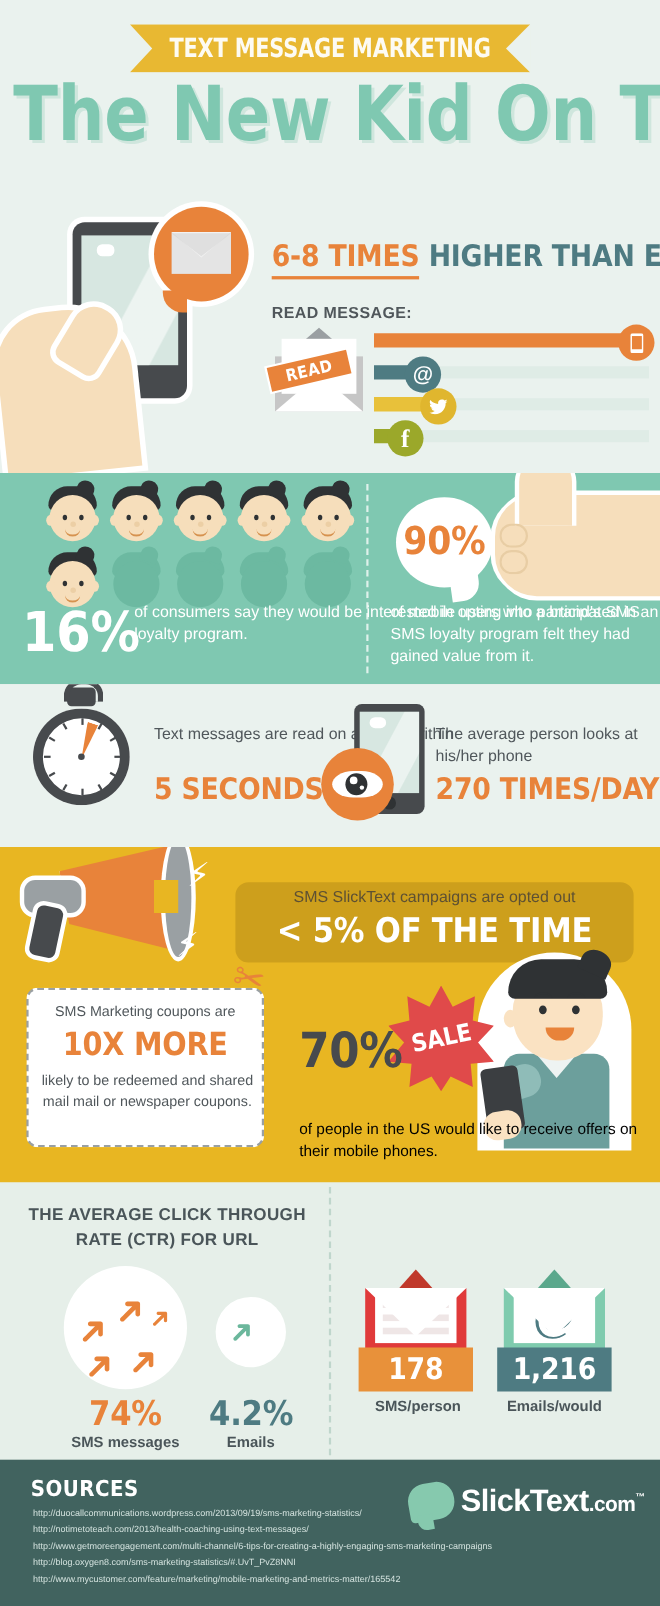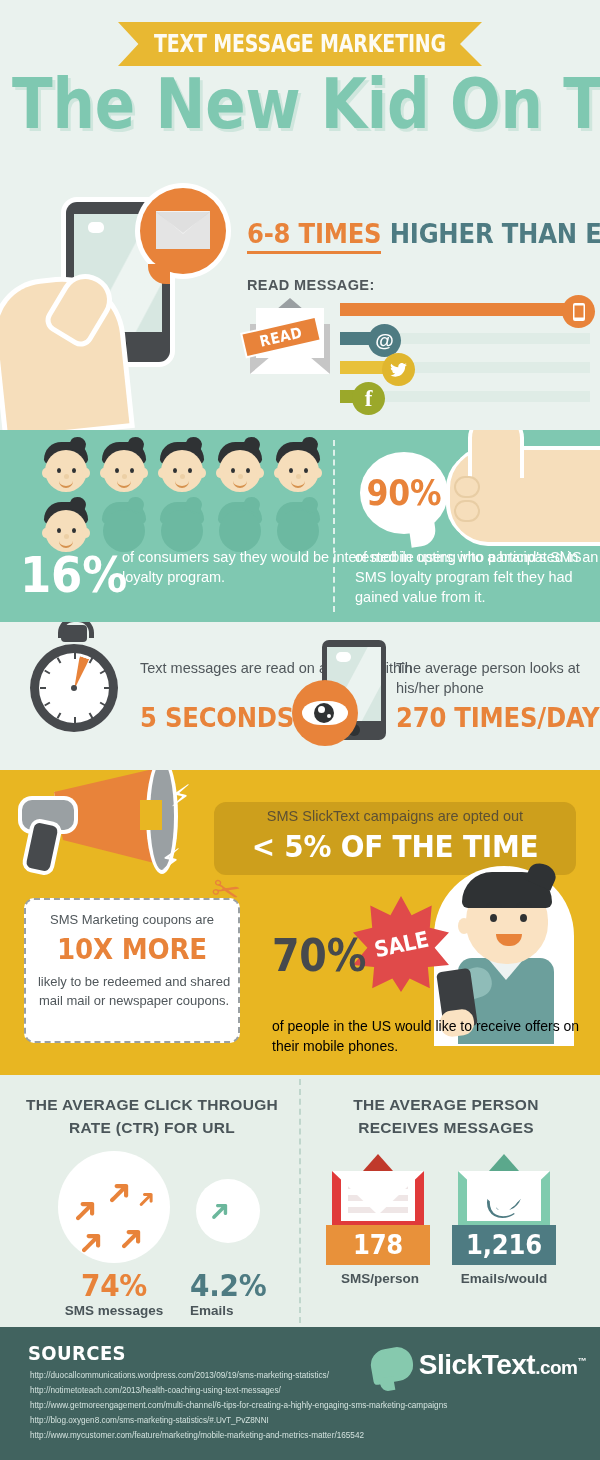--- a/index.html
+++ b/index.html
@@ -203,21 +203,21 @@
   .ch.l{left:24px;top:18px;width:256px;}
   .ch.r{left:318px;top:18px;width:256px;}
   .vdiv2{position:absolute;left:299px;top:4px;width:0;height:244px;border-left:2px dashed #bfd6cc;}
   .circ{position:absolute;background:#fff;border-radius:50%;}
   .c-big{left:58px;top:76px;width:112px;height:112px;}
   .c-sm{left:196px;top:104px;width:64px;height:64px;}
   .arw{position:absolute;font-size:34px;color:#e8833a;line-height:1;}
   .n19{position:absolute;left:58px;top:192px;width:112px;text-align:center;font-size:31px;color:#e8833a;}
   .n42{position:absolute;left:190px;top:192px;width:76px;text-align:center;font-size:31px;color:#4e7b82;}
   .lb19{position:absolute;left:48px;top:228px;width:132px;text-align:center;font-size:13.5px;color:#4a5559;font-weight:bold;}
-  .lb42{position:absolute;left:190px;top:228px;width:76px;text-align:left;font-size:13.5px;color:#4a5559;font-weight:bold;}
+  .lb42{position:absolute;left:190px;top:228px;width:76px;text-align:center;font-size:13.5px;color:#4a5559;font-weight:bold;}
 
   .env2{position:absolute;width:92px;height:78px;}
   .env2 .tri{position:absolute;left:50%;top:-17px;margin-left:-15px;width:0;height:0;
      border-left:15px solid transparent;border-right:15px solid transparent;}
   .env2 .bd{position:absolute;left:0;top:0;width:92px;height:78px;}
   .env2 .sheet{position:absolute;left:9px;top:0;width:74px;height:50px;background:#fff;}
   .env2 .flap{position:absolute;left:0;top:0;width:0;height:0;border-left:46px solid transparent;
      border-right:46px solid transparent;border-top:44px solid #fff;}
   .lines i{position:absolute;left:16px;height:6px;width:60px;background:#efe6e6;display:block;}
   .badge{position:absolute;width:104px;height:40px;line-height:40px;text-align:center;color:#fff;font-size:27px;}
@@ -476,21 +476,20 @@
     </div>
     <div class="star">
         <span class="cond">SALE</span>
       </div>
     <div class="p70 cond">70%</div>
     <div class="t70">of people in the US would like to receive offers on their mobile phones.</div>
   </div>
 
   <div class="sec dots" id="ctr">
     <div class="ch l">THE AVERAGE CLICK THROUGH RATE (CTR) FOR URL</div>
-    <div class="ch r">THE AVERAGE PERSON RECEIVES MESSAGES</div>
     <div class="vdiv2"></div>
 
     <div class="circ c-big"></div>
     <span class="arw" style="left:70px;top:118px;transform:rotate(-45deg)">➜</span>
     <span class="arw" style="left:104px;top:100px;transform:rotate(-45deg)">➜</span>
     <span class="arw" style="left:136px;top:112px;font-size:24px;transform:rotate(-45deg)">➜</span>
     <span class="arw" style="left:76px;top:150px;transform:rotate(-45deg)">➜</span>
     <span class="arw" style="left:116px;top:146px;transform:rotate(-45deg)">➜</span>
 
     <div class="circ c-sm"></div>

